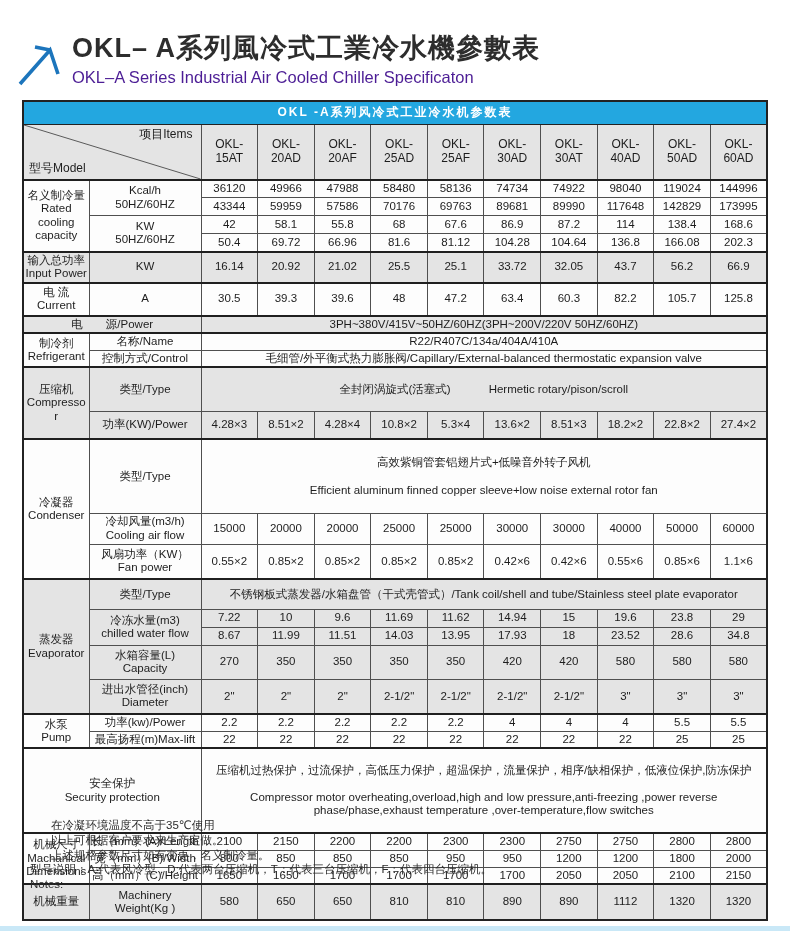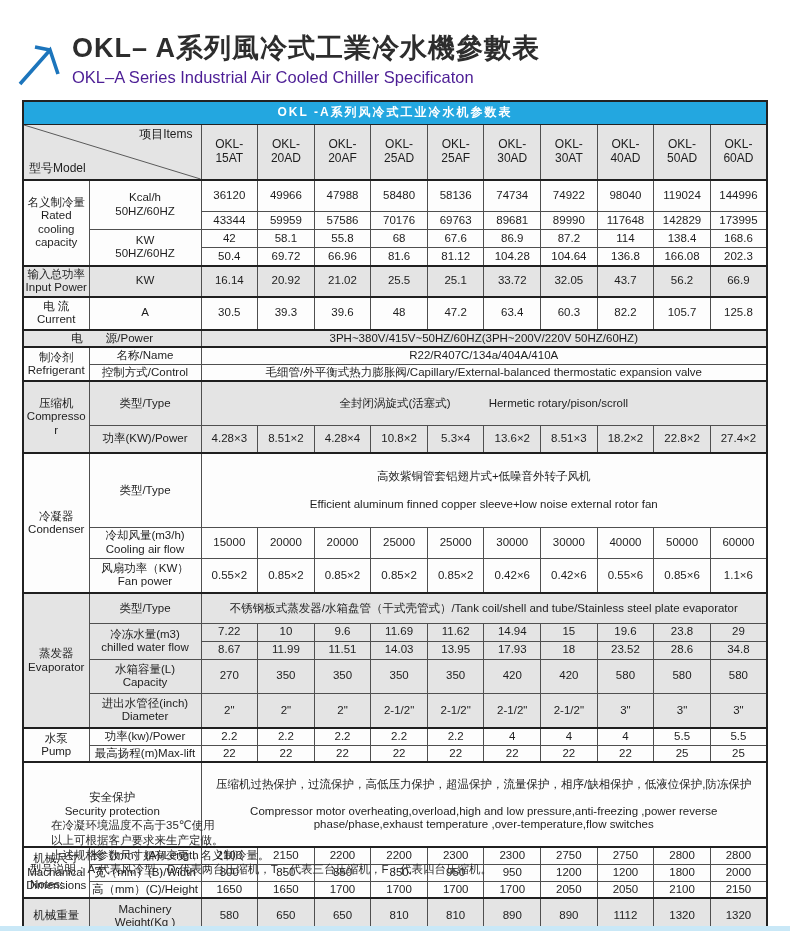--- a/index.html
+++ b/index.html
@@ -108,21 +108,21 @@
   <td class="models">OKL-
 30AT</td>
   <td class="models">OKL-
 40AD</td>
   <td class="models">OKL-
 50AD</td>
   <td class="models">OKL-
 60AD</td>
 </tr>
 
-<tr class="w gs" style="height:32px">
+<tr class="w gs" style="height:18px">
   <td class="lbl" rowspan="4">名义制冷量
 Rated
 cooling
 capacity</td>
   <td class="lbl" rowspan="2">Kcal/h
 50HZ/60HZ</td>
   <td class="v">36120</td>
           <td class="v">49966</td>
           <td class="v">47988</td>
           <td class="v">58480</td>

